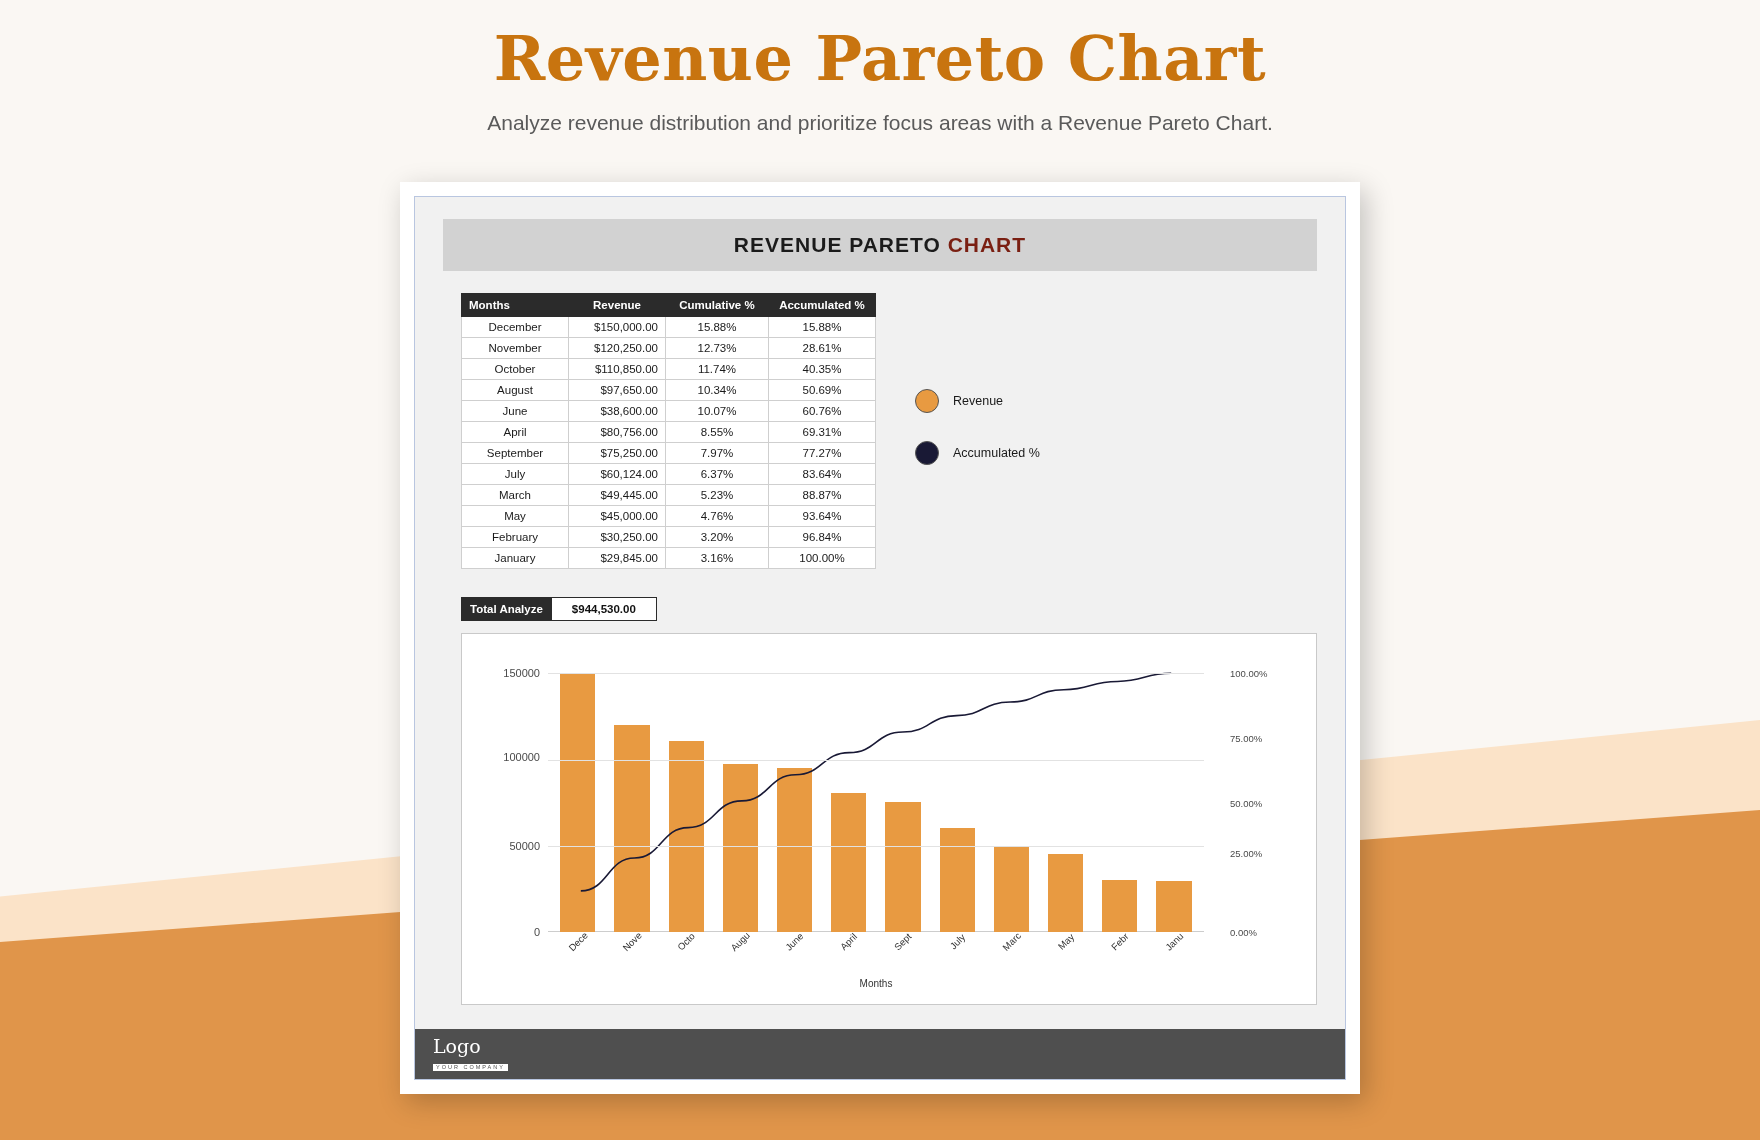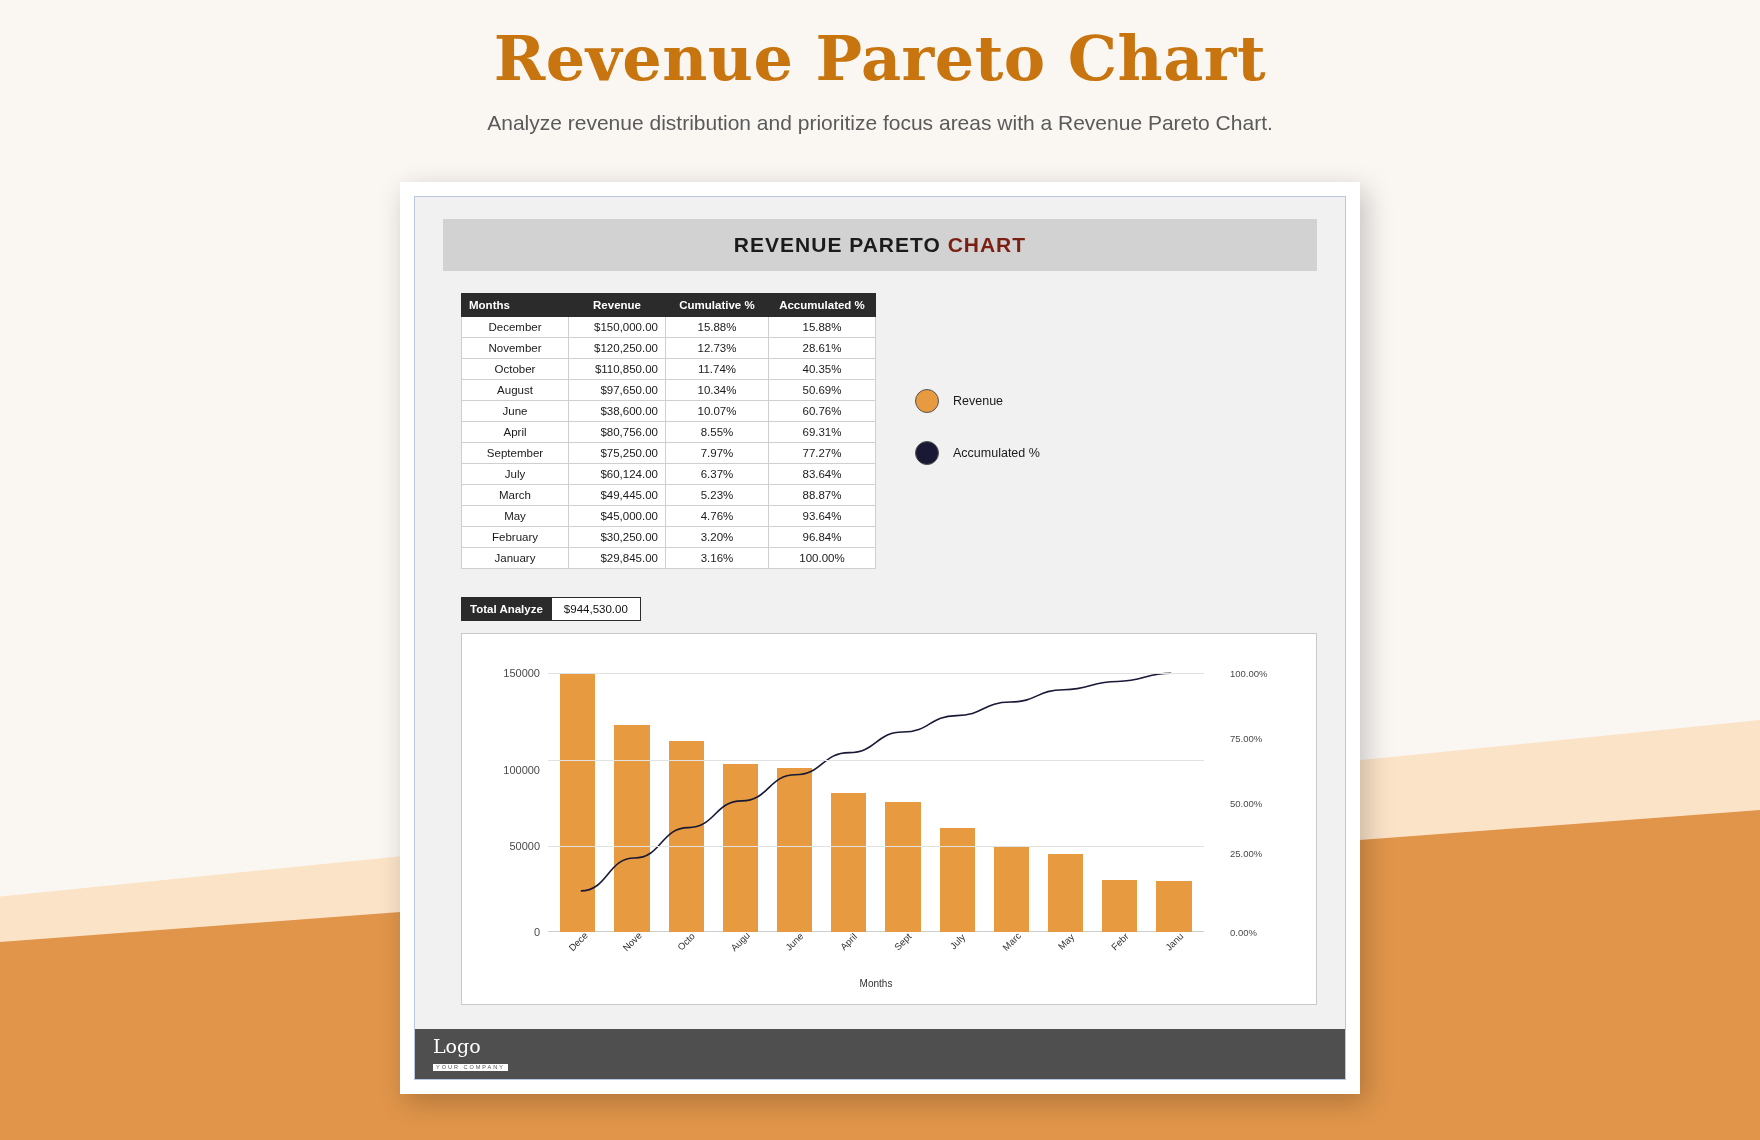--- a/index.html
+++ b/index.html
@@ -154,22 +154,22 @@
   .total-label {
     background: #2b2b2b;
     color: #fff;
     font-weight: 700;
     padding: 5px 8px;
     border: 1px solid #2b2b2b;
   }
   .total-value {
     background: #ffffff;
     color: #111;
-    font-weight: 400;
-    padding: 5px 12px;
+    font-weight: 700;
+    padding: 5px 20px;
     border: 1px solid #2b2b2b;
     border-left: none;
   }
 
   
   .legend {
     position: absolute;
     left: 500px;
     top: 192px;
   }
@@ -495,21 +495,21 @@
               <div class="bar" style="height: 51.4826px; background: rgb(232, 154, 65);"></div>
             </div>
           </div>
         <svg class="line-svg" id="line-svg" viewBox="0 0 656 276" preserveAspectRatio="none">
             <path d="M 32.83333333333333 234.9105 C 59.666666666666664 234.9105, 59.666666666666664 201.97162500000002, 86.5 201.97162500000002 C 113.33333333333333 201.97162500000002, 113.33333333333333 171.59437499999999, 140.16666666666666 171.59437499999999 C 167 171.59437499999999, 167 144.83962499999998, 193.83333333333334 144.83962499999998 C 220.66666666666669 144.83962499999998, 220.66666666666669 118.78349999999998, 247.5 118.78349999999998 C 274.3333333333333 118.78349999999998, 274.3333333333333 96.66037499999999, 301.16666666666663 96.66037499999999 C 328 96.66037499999999, 328 76.06387500000002, 354.8333333333333 76.06387500000002 C 381.66666666666663 76.06387500000002, 381.66666666666663 59.581500000000005, 408.49999999999994 59.581500000000005 C 435.33333333333326 59.581500000000005, 435.33333333333326 46.04887499999998, 462.16666666666663 46.04887499999998 C 489 46.04887499999998, 489 33.706500000000005, 515.8333333333334 33.706500000000005 C 542.6666666666667 33.706500000000005, 542.6666666666667 25.426500000000004, 569.5 25.426500000000004 C 596.3333333333333 25.426500000000004, 596.3333333333333 17.25, 623.1666666666666 17.25" fill="none" stroke="#191935" stroke-width="1.6" vector-effect="non-scaling-stroke"></path>
           </svg>
       <div class="ylabel-left" style="top: 276px;">0</div>
           <div class="gridline" style="top: 189.75px;"></div>
           <div class="ylabel-left" style="top: 189.75px;">50000</div>
           <div class="gridline" style="top: 103.5px;"></div>
-          <div class="ylabel-left" style="top: 114px; text-align: center;">100000</div>
+          <div class="ylabel-left" style="top: 101px; text-align: center;">100000</div>
           <div class="gridline" style="top: 17.25px;"></div>
           <div class="ylabel-left" style="top: 17.25px;">150000</div>
           <div class="ylabel-right" style="top: 276px;">0.00%</div>
           <div class="ylabel-right" style="top: 197px;">25.00%</div>
           <div class="ylabel-right" style="top: 146.625px;">50.00%</div>
           <div class="ylabel-right" style="top: 81.9375px;">75.00%</div>
           <div class="ylabel-right" style="top: 17.25px;">100.00%</div>
         </div>
       <div class="xlabels" id="xlabels">
           <div class="xlabel-slot">

